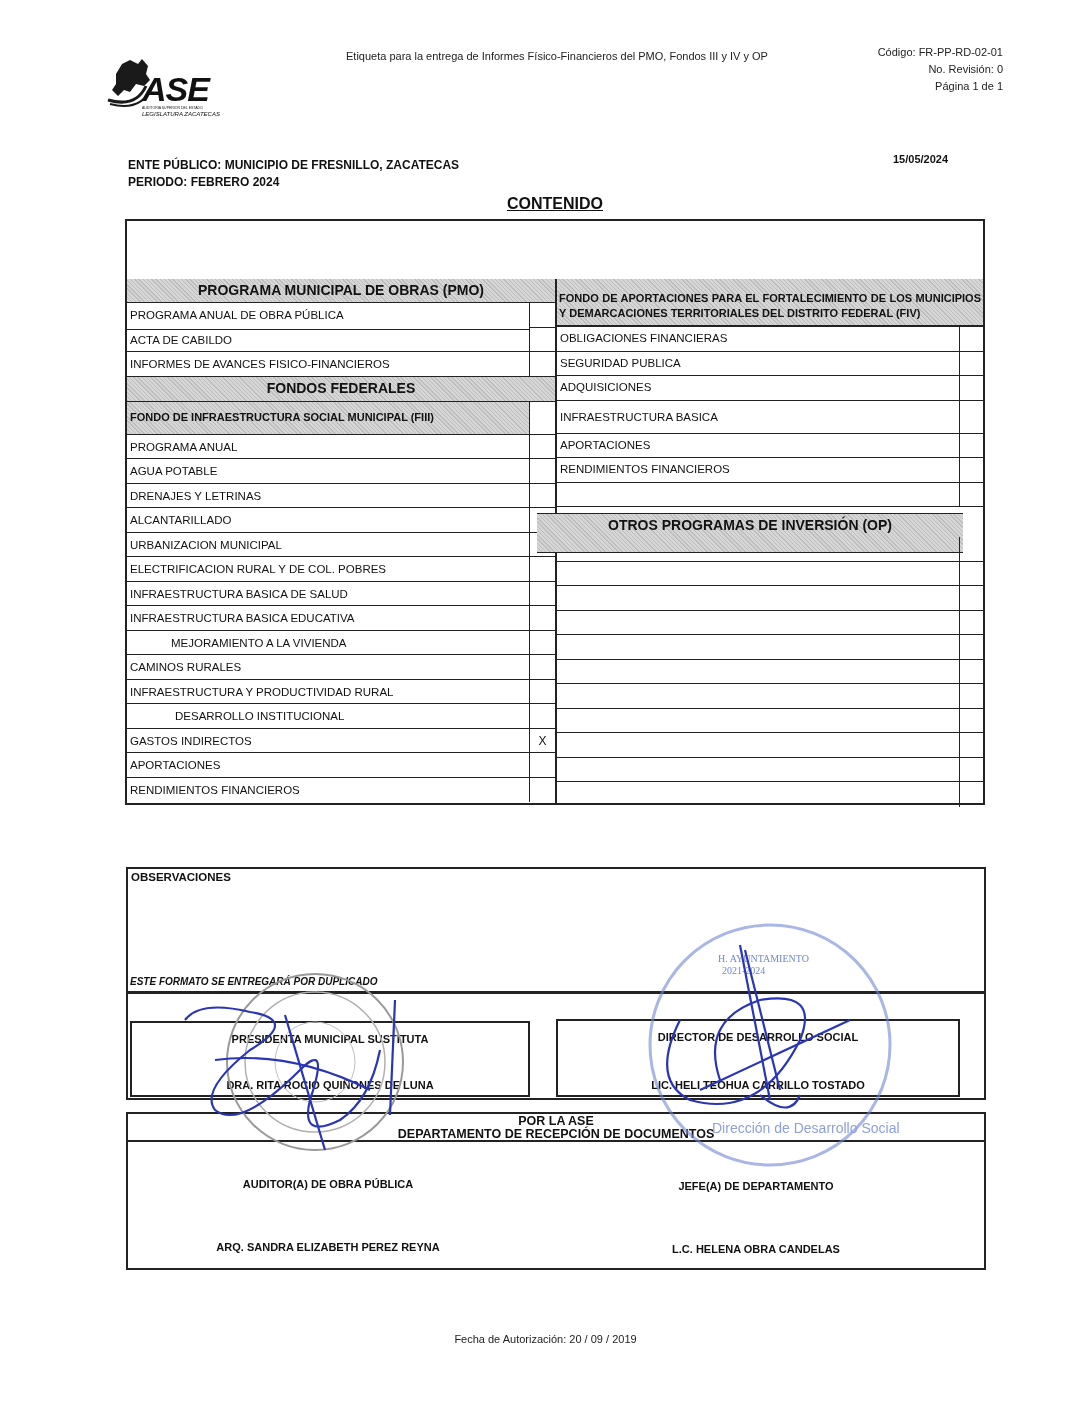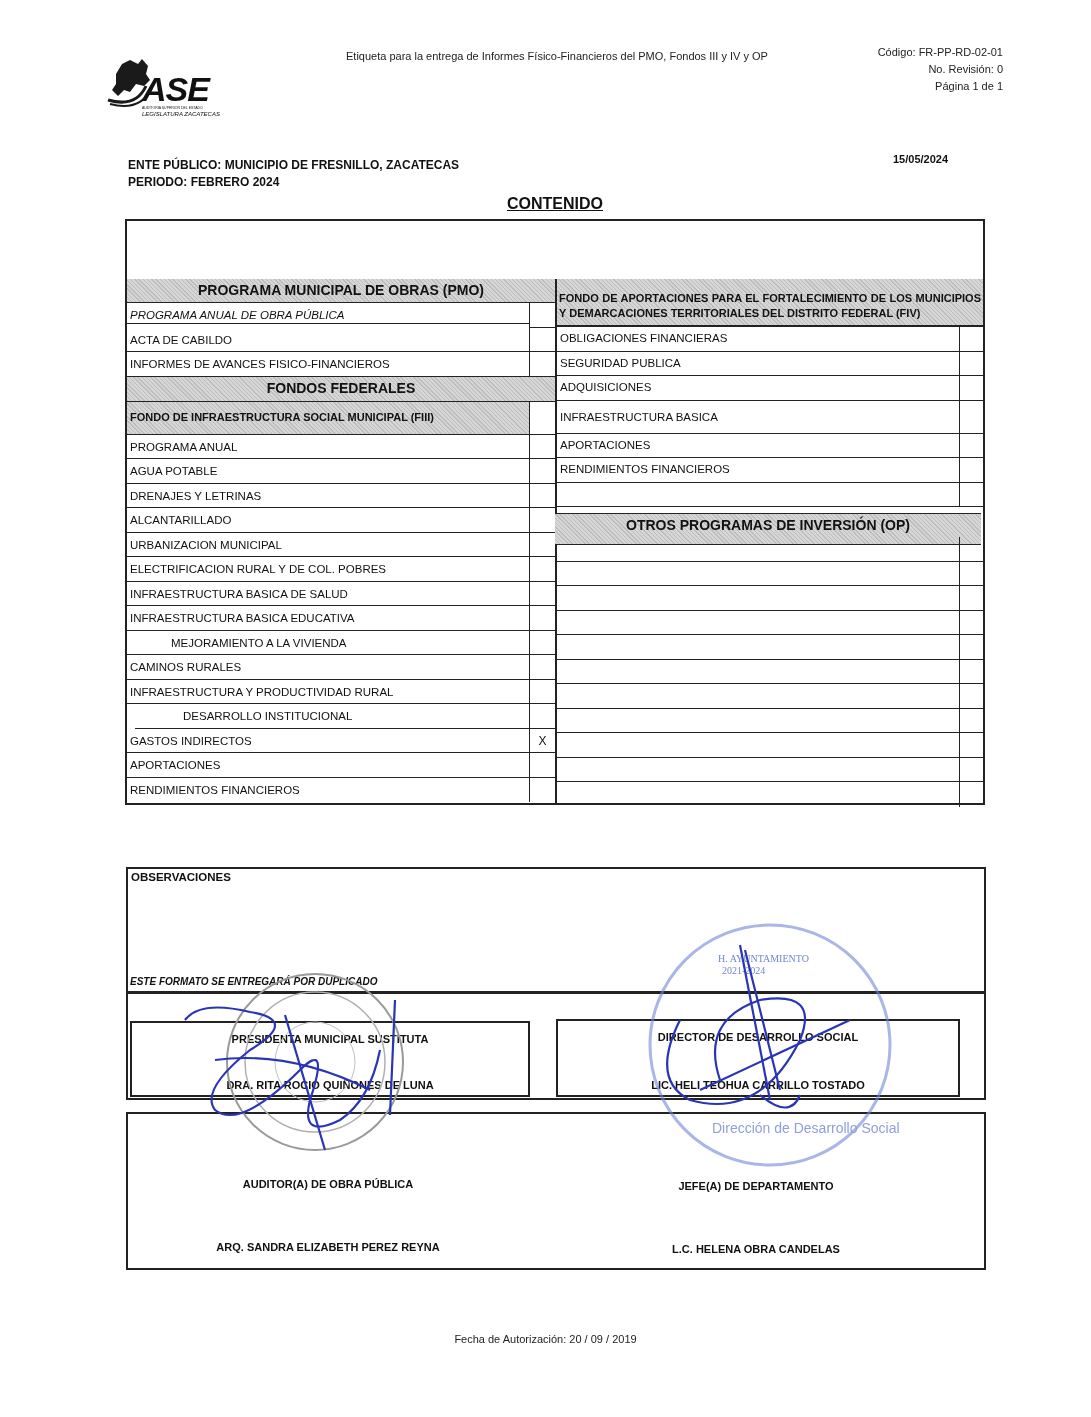--- a/index.html
+++ b/index.html
@@ -64,21 +64,21 @@
   <div>PERIODO: FEBRERO 2024</div>
 </div>
 <div class="abs" id="date">15/05/2024</div>
 <div class="abs" id="contenido">CONTENIDO</div>
 
 <div class="abs" id="main-table">
   <div class="abs" id="divider"></div>
 
   <div id="left-col">
       <div class="hrow hatch" style="left: 0px; top: 58px; width: 428px; height: 24px; line-height: 22px;">PROGRAMA MUNICIPAL DE OBRAS (PMO)</div>
-      <div class="row" style="left: 0px; top: 82px; width: 402px; height: 21px; line-height: 24px; font-style: italic;">PROGRAMA ANUAL DE OBRA PÚBLICA</div>
+      <div class="row" style="left: 0px; top: 82px; width: 402px; height: 27px; line-height: 24px;">PROGRAMA ANUAL DE OBRA PÚBLICA</div>
       <div class="chk" style="left: 402px; top: 82px; width: 26px; height: 24.5px; line-height: 24px;"></div>
       <div class="row" style="left: 0px; top: 106.5px; width: 402px; height: 24.5px; line-height: 24px;">ACTA DE CABILDO</div>
       <div class="chk" style="left: 402px; top: 106.5px; width: 26px; height: 24.5px; line-height: 24px;"></div>
       <div class="row" style="left: 0px; top: 131px; width: 402px; height: 24.5px; line-height: 24px;">INFORMES DE AVANCES FISICO-FINANCIEROS</div>
       <div class="chk" style="left: 402px; top: 131px; width: 26px; height: 24.5px; line-height: 24px;"></div>
       <div class="hrow hatch" style="left: 0px; top: 155.5px; width: 428px; height: 25px; line-height: 23px;">FONDOS FEDERALES</div>
       <div class="row hatch" style="left: 0px; top: 180.5px; width: 402px; height: 33px; font-weight: bold; font-size: 11px; line-height: 31px;">FONDO DE INFRAESTRUCTURA SOCIAL MUNICIPAL (FIII)</div>
       <div class="chk" style="left: 402px; top: 180.5px; width: 26px; height: 33px;"></div>
       <div class="row" style="left: 0px; top: 213.5px; width: 402px; height: 24.5px; line-height: 24px;">PROGRAMA ANUAL</div>
       <div class="chk" style="left: 402px; top: 213.5px; width: 26px; height: 24.5px; line-height: 24px;"></div>
@@ -95,21 +95,21 @@
       <div class="row" style="left: 0px; top: 360.5px; width: 402px; height: 24.5px; line-height: 24px;">INFRAESTRUCTURA BASICA DE SALUD</div>
       <div class="chk" style="left: 402px; top: 360.5px; width: 26px; height: 24.5px; line-height: 24px;"></div>
       <div class="row" style="left: 0px; top: 385px; width: 402px; height: 24.5px; line-height: 24px;">INFRAESTRUCTURA BASICA EDUCATIVA</div>
       <div class="chk" style="left: 402px; top: 385px; width: 26px; height: 24.5px; line-height: 24px;"></div>
       <div class="row" style="left: 0px; top: 409.5px; width: 402px; height: 24.5px; line-height: 24px; padding-left: 44px;">MEJORAMIENTO A LA VIVIENDA</div>
       <div class="chk" style="left: 402px; top: 409.5px; width: 26px; height: 24.5px; line-height: 24px;"></div>
       <div class="row" style="left: 0px; top: 434px; width: 402px; height: 24.5px; line-height: 24px;">CAMINOS RURALES</div>
       <div class="chk" style="left: 402px; top: 434px; width: 26px; height: 24.5px; line-height: 24px;"></div>
       <div class="row" style="left: 0px; top: 458.5px; width: 402px; height: 24.5px; line-height: 24px;">INFRAESTRUCTURA Y PRODUCTIVIDAD RURAL</div>
       <div class="chk" style="left: 402px; top: 458.5px; width: 26px; height: 24.5px; line-height: 24px;"></div>
-      <div class="row" style="left: 8px; top: 483px; width: 402px; height: 24.5px; line-height: 24px; padding-left: 48px;">DESARROLLO INSTITUCIONAL</div>
+      <div class="row" style="left: 0px; top: 483px; width: 402px; height: 24.5px; line-height: 24px; padding-left: 48px;">DESARROLLO INSTITUCIONAL</div>
       <div class="chk" style="left: 402px; top: 483px; width: 26px; height: 24.5px; line-height: 24px;"></div>
       <div class="row" style="left: 0px; top: 507.5px; width: 402px; height: 24.5px; line-height: 24px;">GASTOS INDIRECTOS</div>
       <div class="chk" style="left: 402px; top: 507.5px; width: 26px; height: 24.5px; line-height: 24px;">X</div>
       <div class="row" style="left: 0px; top: 532px; width: 402px; height: 24.5px; line-height: 24px;">APORTACIONES</div>
       <div class="chk" style="left: 402px; top: 532px; width: 26px; height: 24.5px; line-height: 24px;"></div>
       <div class="row" style="left: 0px; top: 556.5px; width: 402px; height: 24.5px; line-height: 24px; border-bottom: none;">RENDIMIENTOS FINANCIEROS</div>
       <div class="chk" style="left: 402px; top: 556.5px; width: 26px; height: 24.5px; line-height: 24px; border-bottom: none;"></div>
     </div>
   <div id="right-col">
       <div id="fiv-head" class="abs hatch">FONDO DE APORTACIONES PARA EL FORTALECIMIENTO DE LOS MUNICIPIOS Y DEMARCACIONES TERRITORIALES DEL DISTRITO FEDERAL (FIV)</div>
@@ -120,21 +120,21 @@
       <div class="row" style="left: 430px; top: 155px; width: 402px; height: 24.5px; line-height: 23.5px;">ADQUISICIONES</div>
       <div class="chk" style="left: 832px; top: 155px; width: 24px; height: 24.5px;"></div>
       <div class="row" style="left: 430px; top: 179.5px; width: 402px; height: 33px; line-height: 32px;">INFRAESTRUCTURA BASICA</div>
       <div class="chk" style="left: 832px; top: 179.5px; width: 24px; height: 33px;"></div>
       <div class="row" style="left: 430px; top: 212.5px; width: 402px; height: 24.5px; line-height: 23.5px;">APORTACIONES</div>
       <div class="chk" style="left: 832px; top: 212.5px; width: 24px; height: 24.5px;"></div>
       <div class="row" style="left: 430px; top: 237px; width: 402px; height: 24.5px; line-height: 23.5px;">RENDIMIENTOS FINANCIEROS</div>
       <div class="chk" style="left: 832px; top: 237px; width: 24px; height: 24.5px;"></div>
       <div class="row" style="left: 430px; top: 261.5px; width: 402px; height: 24.5px; line-height: 23.5px;"></div>
       <div class="chk" style="left: 832px; top: 261.5px; width: 24px; height: 24.5px;"></div>
-      <div class="hrow hatch" style="left: 428px; top: 292px; width: 426px; height: 32px; line-height: 22px; border-top: 1.5px solid rgb(34, 34, 34);">OTROS PROGRAMAS DE INVERSIÓN (OP)</div>
+      <div class="hrow hatch" style="left: 410px; top: 292px; width: 426px; height: 40px; line-height: 22px; border-top: 1.5px solid rgb(34, 34, 34);">OTROS PROGRAMAS DE INVERSIÓN (OP)</div>
       <div class="row" style="left: 430px; top: 316px; width: 402px; height: 24.5px;"></div>
       <div class="chk" style="left: 832px; top: 316px; width: 24px; height: 24.5px;"></div>
       <div class="row" style="left: 430px; top: 340.5px; width: 402px; height: 24.5px;"></div>
       <div class="chk" style="left: 832px; top: 340.5px; width: 24px; height: 24.5px;"></div>
       <div class="row" style="left: 430px; top: 365px; width: 402px; height: 24.5px;"></div>
       <div class="chk" style="left: 832px; top: 365px; width: 24px; height: 24.5px;"></div>
       <div class="row" style="left: 430px; top: 389.5px; width: 402px; height: 24.5px;"></div>
       <div class="chk" style="left: 832px; top: 389.5px; width: 24px; height: 24.5px;"></div>
       <div class="row" style="left: 430px; top: 414px; width: 402px; height: 24.5px;"></div>
       <div class="chk" style="left: 832px; top: 414px; width: 24px; height: 24.5px;"></div>
@@ -164,20 +164,24 @@
     <div class="sign-role">PRESIDENTA MUNICIPAL SUSTITUTA</div>
     <div class="sign-name">DRA. RITA ROCIO QUIÑONES DE LUNA</div>
   </div>
   <div class="sign-box" style="left:428px;top:26px;width:404px;height:78px;">
     <div class="sign-role">DIRECTOR DE DESARROLLO SOCIAL</div>
     <div class="sign-name">LIC. HELI TEOHUA CARRILLO TOSTADO</div>
   </div>
 </div>
 
 <div class="abs box" id="ase">
+  <div class="abs" id="ase-title">
+    <div>POR LA ASE</div>
+    <div>DEPARTAMENTO DE RECEPCIÓN DE DOCUMENTOS</div>
+  </div>
   <div class="ase-cell" style="left:0;top:64px;">AUDITOR(A) DE OBRA PÚBLICA</div>
   <div class="ase-cell" style="left:0;top:127px;">ARQ. SANDRA ELIZABETH PEREZ REYNA</div>
   <div class="ase-cell" style="left:428px;top:66px;">JEFE(A) DE DEPARTAMENTO</div>
   <div class="ase-cell" style="left:428px;top:129px;">L.C. HELENA OBRA CANDELAS</div>
 </div>
 
 <div class="abs" id="footer">Fecha de Autorización: 20 / 09 / 2019</div>
 
 <svg class="abs" style="left:0;top:0;pointer-events:none;" width="1091" height="1417">
   <g>

